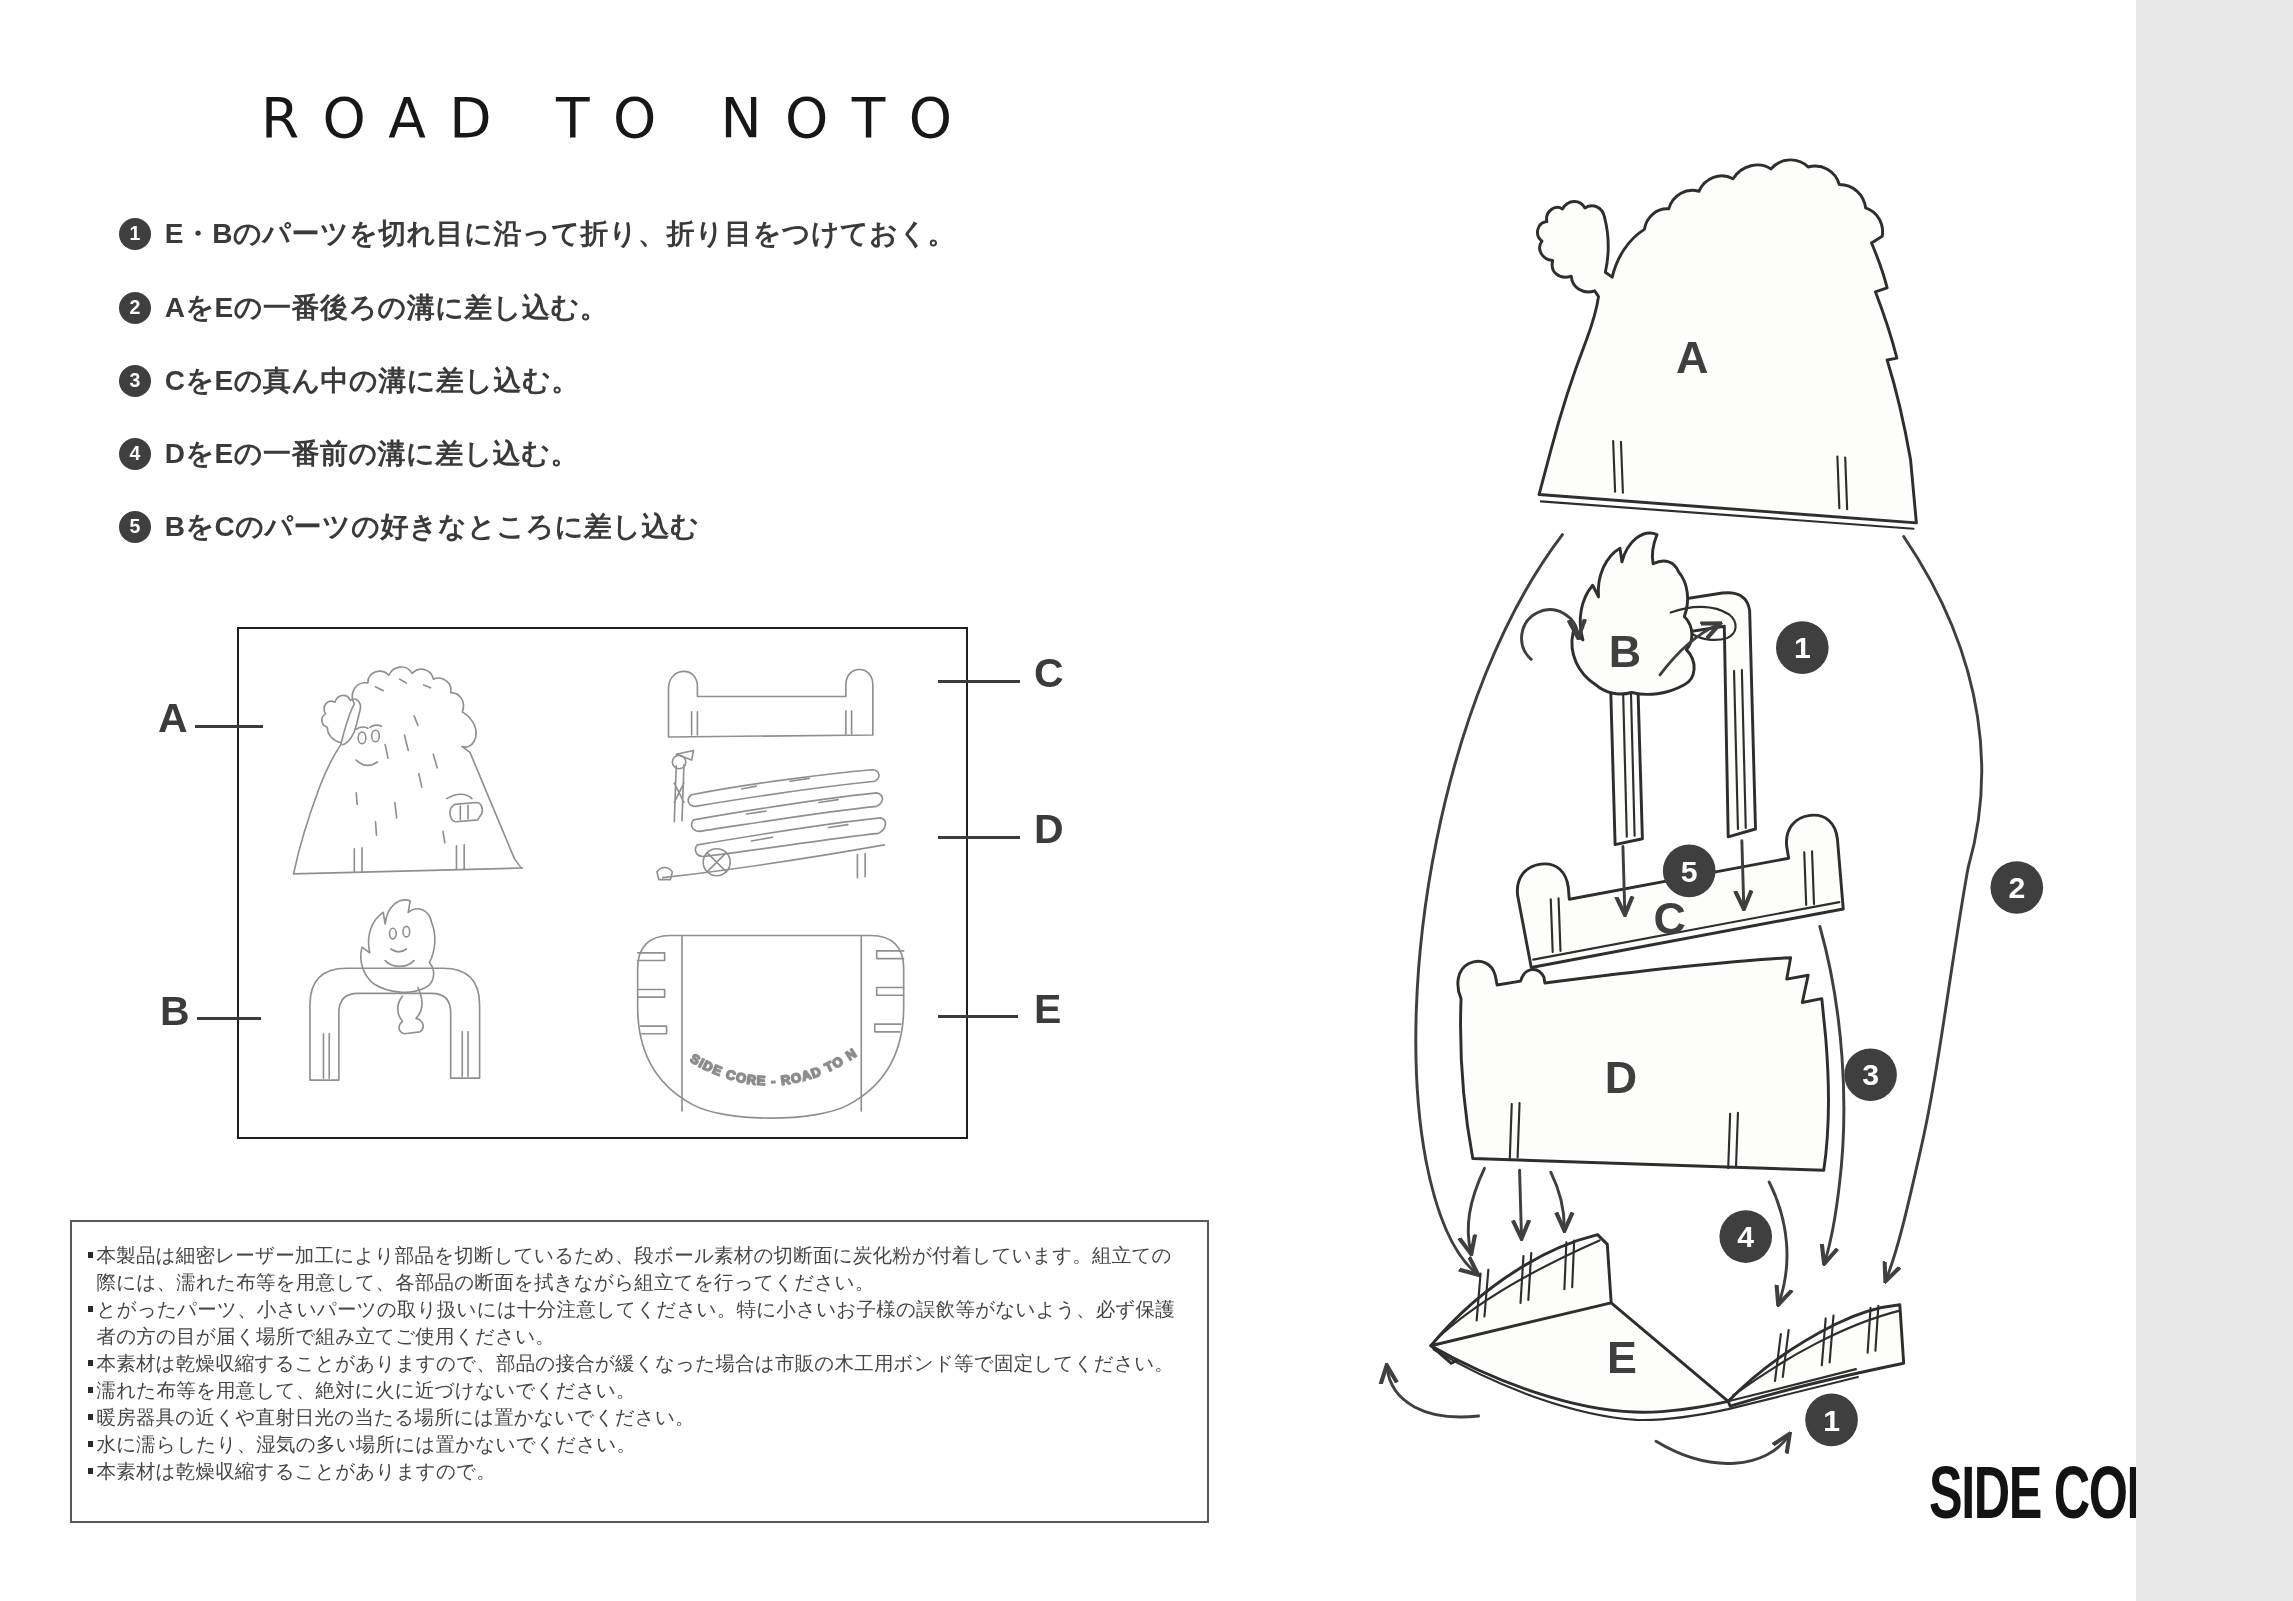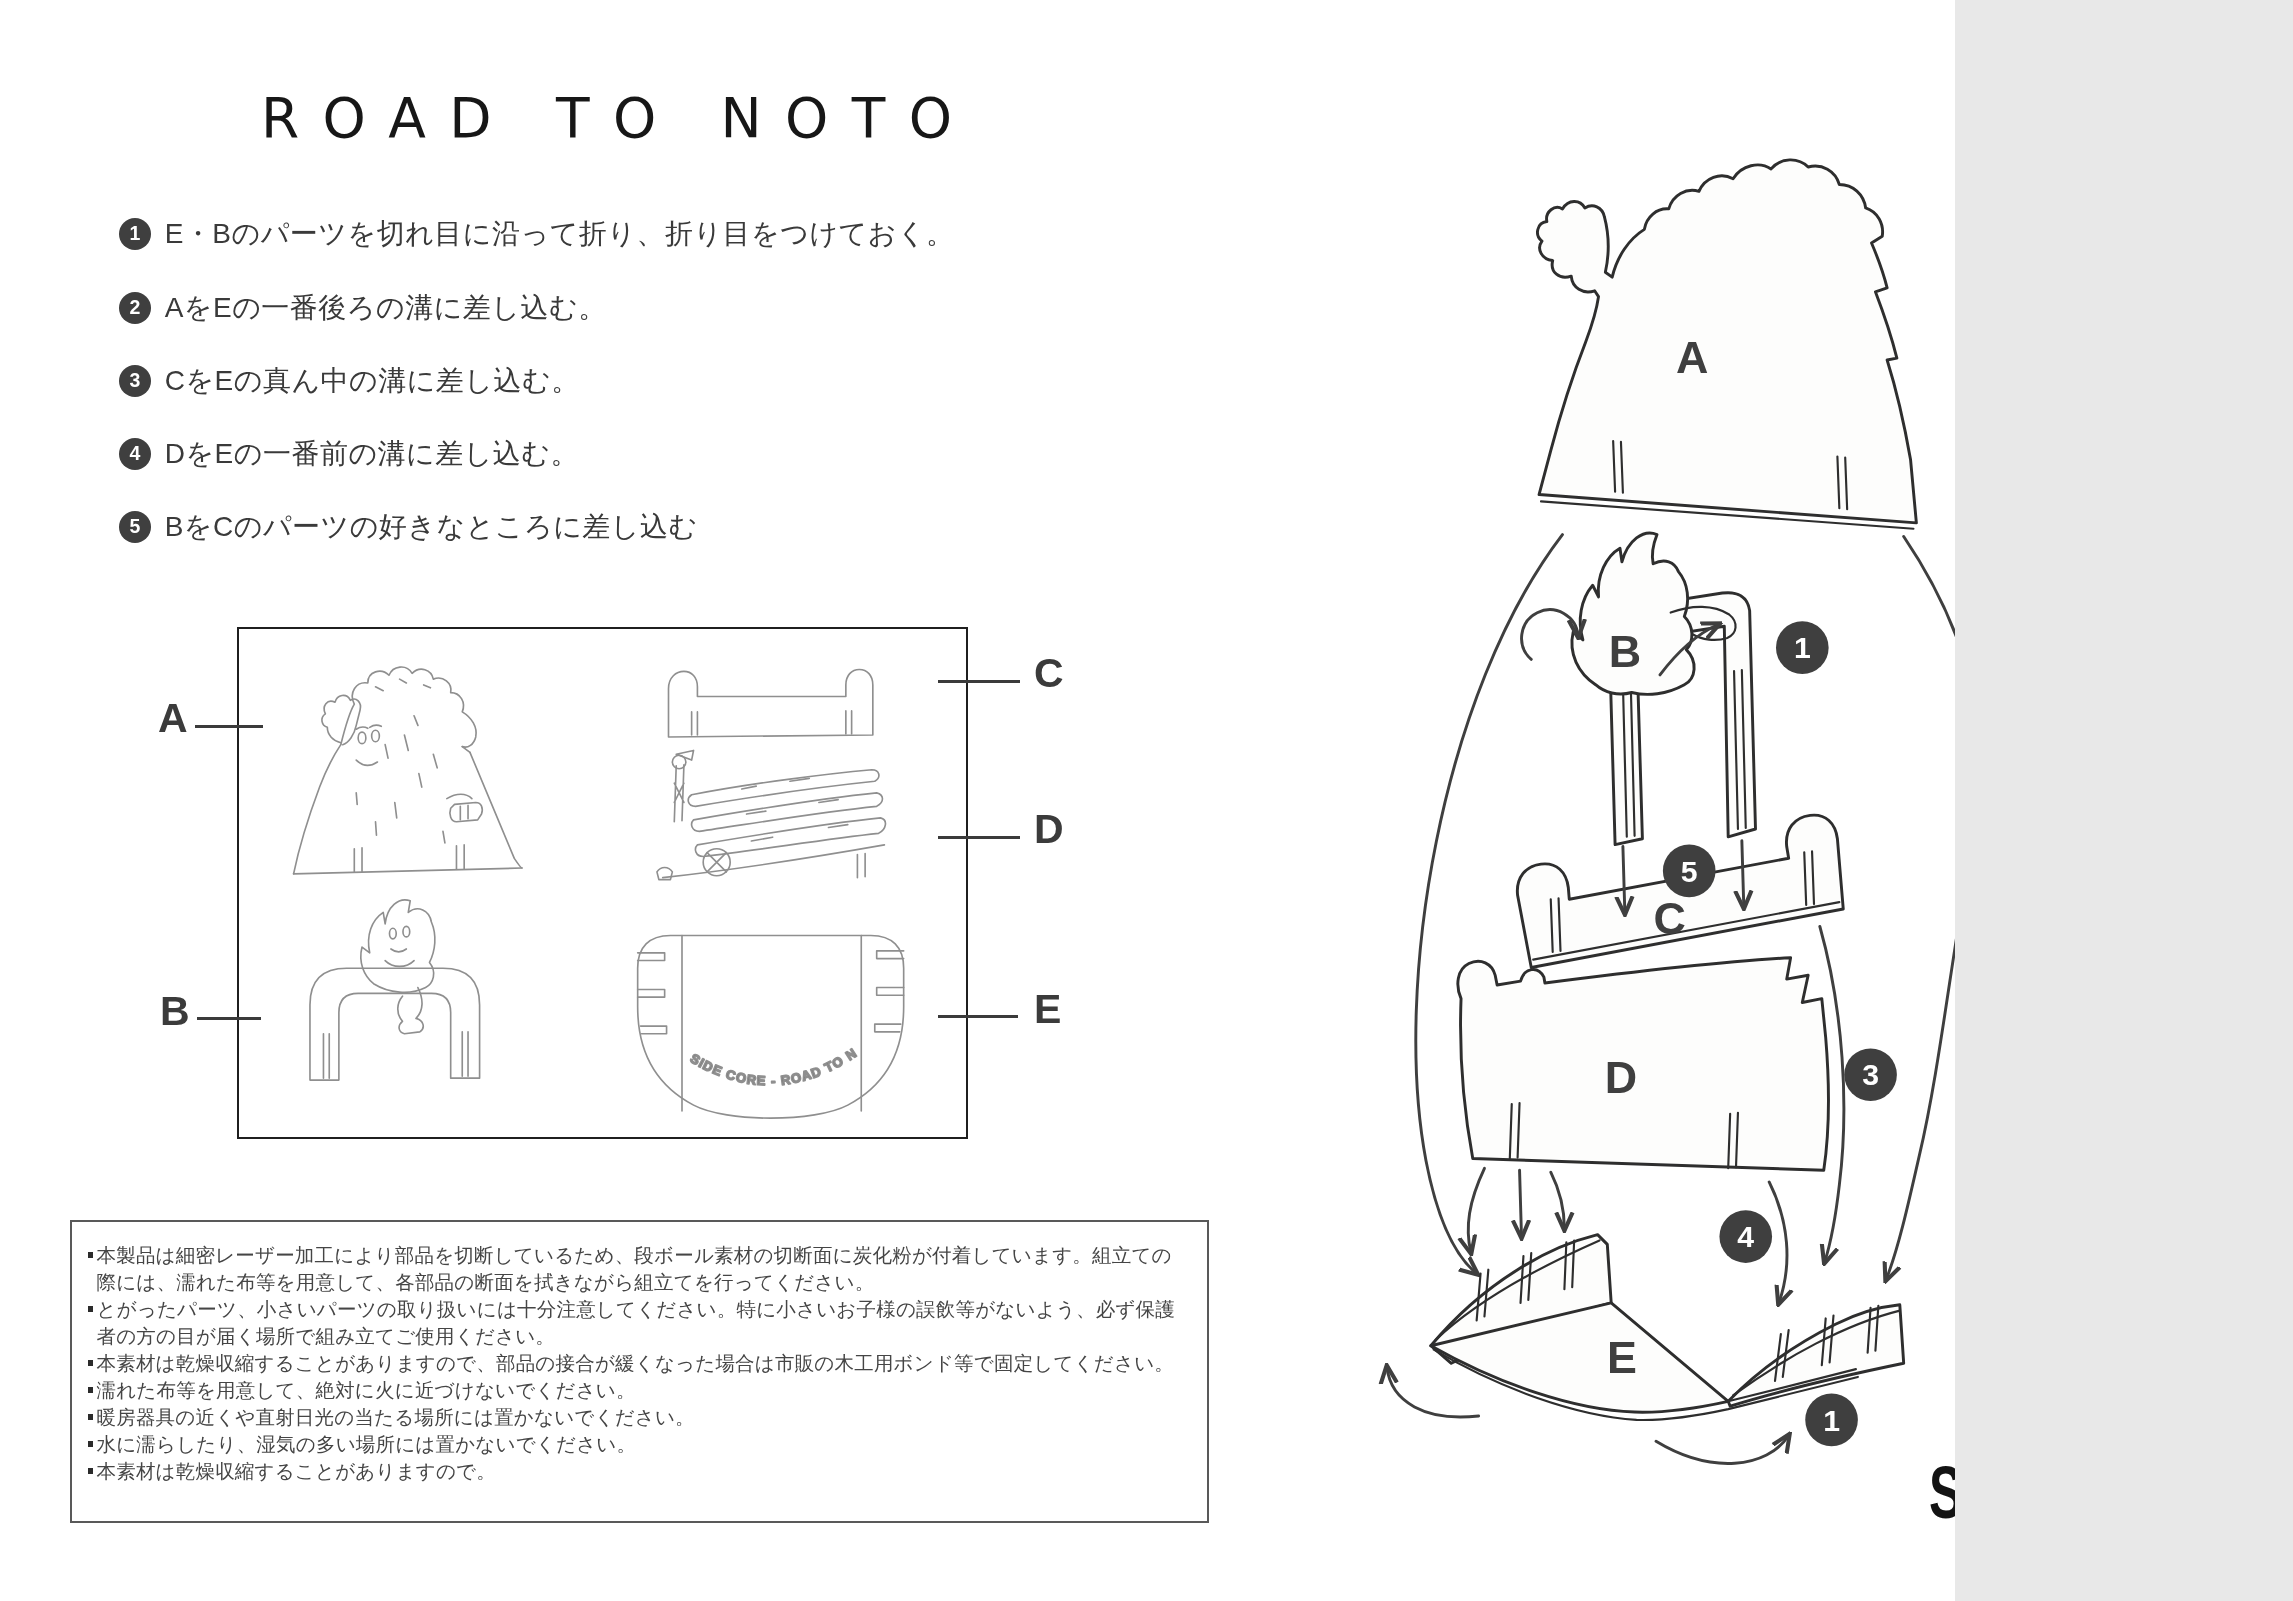--- a/index.html
+++ b/index.html
@@ -1,27 +1,27 @@
 <!DOCTYPE html>
 <html><head>
 <meta charset="utf-8">
 <style>
   html,body{margin:0;padding:0;background:#e8e8e8;}
-  .page{position:relative;width:1955px;height:1601px;background:#ffffff;overflow:hidden;
+  .page{position:relative;width:2136px;height:1601px;background:#ffffff;overflow:hidden;
         font-family:"Liberation Sans", sans-serif;color:#3a3a3a;}
   
   .title{position:absolute;left:261px;top:86px;font-size:55px;font-weight:400;
          letter-spacing:23.4px;color:#171717;white-space:nowrap;
          font-family:"DejaVu Sans", sans-serif;}
   
   .step{position:absolute;left:119px;display:flex;align-items:center;gap:13.7px;height:33px;}
   .stepnum{width:32px;height:32px;border-radius:50%;background:#3f3f3f;color:#fff;
            display:flex;align-items:center;justify-content:center;
            font-size:19.5px;font-weight:700;flex:0 0 32px;}
-  .steptext{font-size:28px;font-weight:400;color:#3a3a3a;white-space:nowrap;letter-spacing:0.5px;}
+  .steptext{font-size:28px;font-weight:700;color:#3a3a3a;white-space:nowrap;letter-spacing:0.5px;}
   
   .partsbox{position:absolute;left:237px;top:627px;width:731px;height:512px;
             border:2.9px solid #1f1f1f;box-sizing:border-box;}
   .plabel{position:absolute;font-size:41px;font-weight:700;color:#3b3b3b;line-height:1;}
   .pline{position:absolute;height:2.9px;background:#3b3b3b;}
   
   .warnbox{position:absolute;left:70px;top:1220px;width:1139px;height:303px;
            border:2px solid #595959;box-sizing:border-box;padding:19.5px 25px 0 15.6px;}
   .warnrow{display:flex;gap:3px;margin:0;}
   .warnbullet{width:5.9px;height:5.9px;background:#2b2b2b;margin-top:10.7px;flex:0 0 5.9px;}

